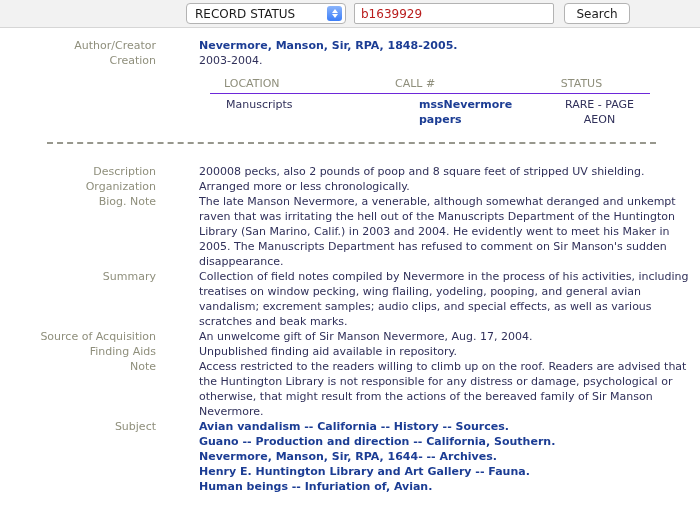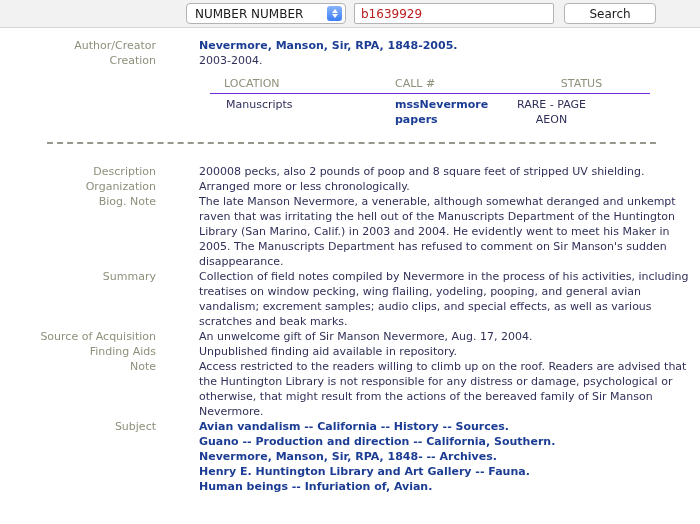--- a/index.html
+++ b/index.html
@@ -16,52 +16,52 @@
   .stepper { width:15px; height:15px; border-radius:3px; flex:0 0 15px;
              background:linear-gradient(#8ab4fb,#3c7ef8);
              display:flex; flex-direction:column; align-items:center; justify-content:center; }
   .tri-up   { width:0; height:0; border-left:3px solid transparent; border-right:3px solid transparent;
               border-bottom:4px solid #fff; margin-bottom:1px; }
   .tri-down { width:0; height:0; border-left:3px solid transparent; border-right:3px solid transparent;
               border-top:4px solid #fff; }
   .queryinput { width:200px; height:21px; margin-left:8px; border:1px solid #b3b3b3;
                 border-radius:2px; padding:0 6px; font-size:12px; color:#b91c1c;
                 font-family:"DejaVu Sans", sans-serif; }
-  .searchbtn { width:92px; height:21px; margin-left:10px; background:#fff;
+  .searchbtn { width:66px; height:21px; margin-left:10px; background:#fff;
                border:1px solid #b3b3b3; border-radius:4px; font-size:12px; color:#1a1a1a;
                font-family:"DejaVu Sans", sans-serif; cursor:pointer; }
 
   
   .record { padding-top:10px; font-size:11px; line-height:15px; }
   .row { display:flex;padding-left:24px; }
   .lbl { width:139px; min-width:139px; text-align:right; padding-right:7px; color:#8f8f7c; }
   .val { width:506px; color:#30305a;margin-left:36px; }
   a.rlink { color:#1c3d94; font-weight:bold; text-decoration:none; }
 
   
   .holdings { margin:8px 0 0 210px; width:440px; font-size:11px; line-height:15px; }
   .h-head { display:flex; color:#8f8f7c; border-bottom:1px solid #6d28d9; padding-bottom:2px; }
-  .h-row  { display:flex; padding-top:3px; color:#30305a; }
+  .h-row  { display:flex; padding-top:3px; color:#30305a;gap:24px; }
   .c-loc    { width:185px; padding-left:14px; }
   .c-call   { width:118px; }
   .c-status { width:137px;text-align:center; }
   .h-row .c-loc { padding-left:16px; }
   .h-row .c-call a { display:inline-block; width:95px; }
   .h-row .c-status { width:75px; padding-left:2px; }
 
   .dashes { margin:15px 0 0 47px; width:609px; border-top:2px dashed #97978d; }
 
   .details { margin-top:20px; }
 </style>
 </head>
 <body>
 
 <div class="topbar">
   <div class="selectbox">
-    <span>NUMBER NUMBER</span>
+    <span>RECORD STATUS</span>
     <span class="stepper">
       <span class="tri-up"></span>
         <span class="tri-down"></span>
     </span>
   </div>
   <input class="queryinput" type="text" value="b1639929" style="">
   <button class="searchbtn">Search</button>
 </div>
 
 <div class="record">
@@ -127,21 +127,21 @@
     <div class="row">
       <div class="lbl">Note</div>
       <div class="val">Access restricted to the readers willing to climb up on the roof. Readers are advised that the Huntington Library is not responsible for any distress or damage, psychological or otherwise, that might result from the actions of the bereaved family of Sir Manson Nevermore.</div>
     </div>
 
     <div class="row">
       <div class="lbl">Subject</div>
       <div class="val">
         <div><a class="rlink" href="#">Avian vandalism -- California -- History -- Sources.</a></div>
         <div><a class="rlink" href="#">Guano -- Production and direction -- California, Southern.</a></div>
-        <div><a class="rlink" href="#">Nevermore, Manson, Sir, RPA, 1848- -- Archives.</a></div>
+        <div><a class="rlink" href="#">Nevermore, Manson, Sir, RPA, 1644- -- Archives.</a></div>
         <div><a class="rlink" href="#">Henry E. Huntington Library and Art Gallery -- Fauna.</a></div>
         <div><a class="rlink" href="#">Human beings -- Infuriation of, Avian.</a></div>
 
       </div>
     </div>
 
   </div>
 </div>
 
 </body></html>

